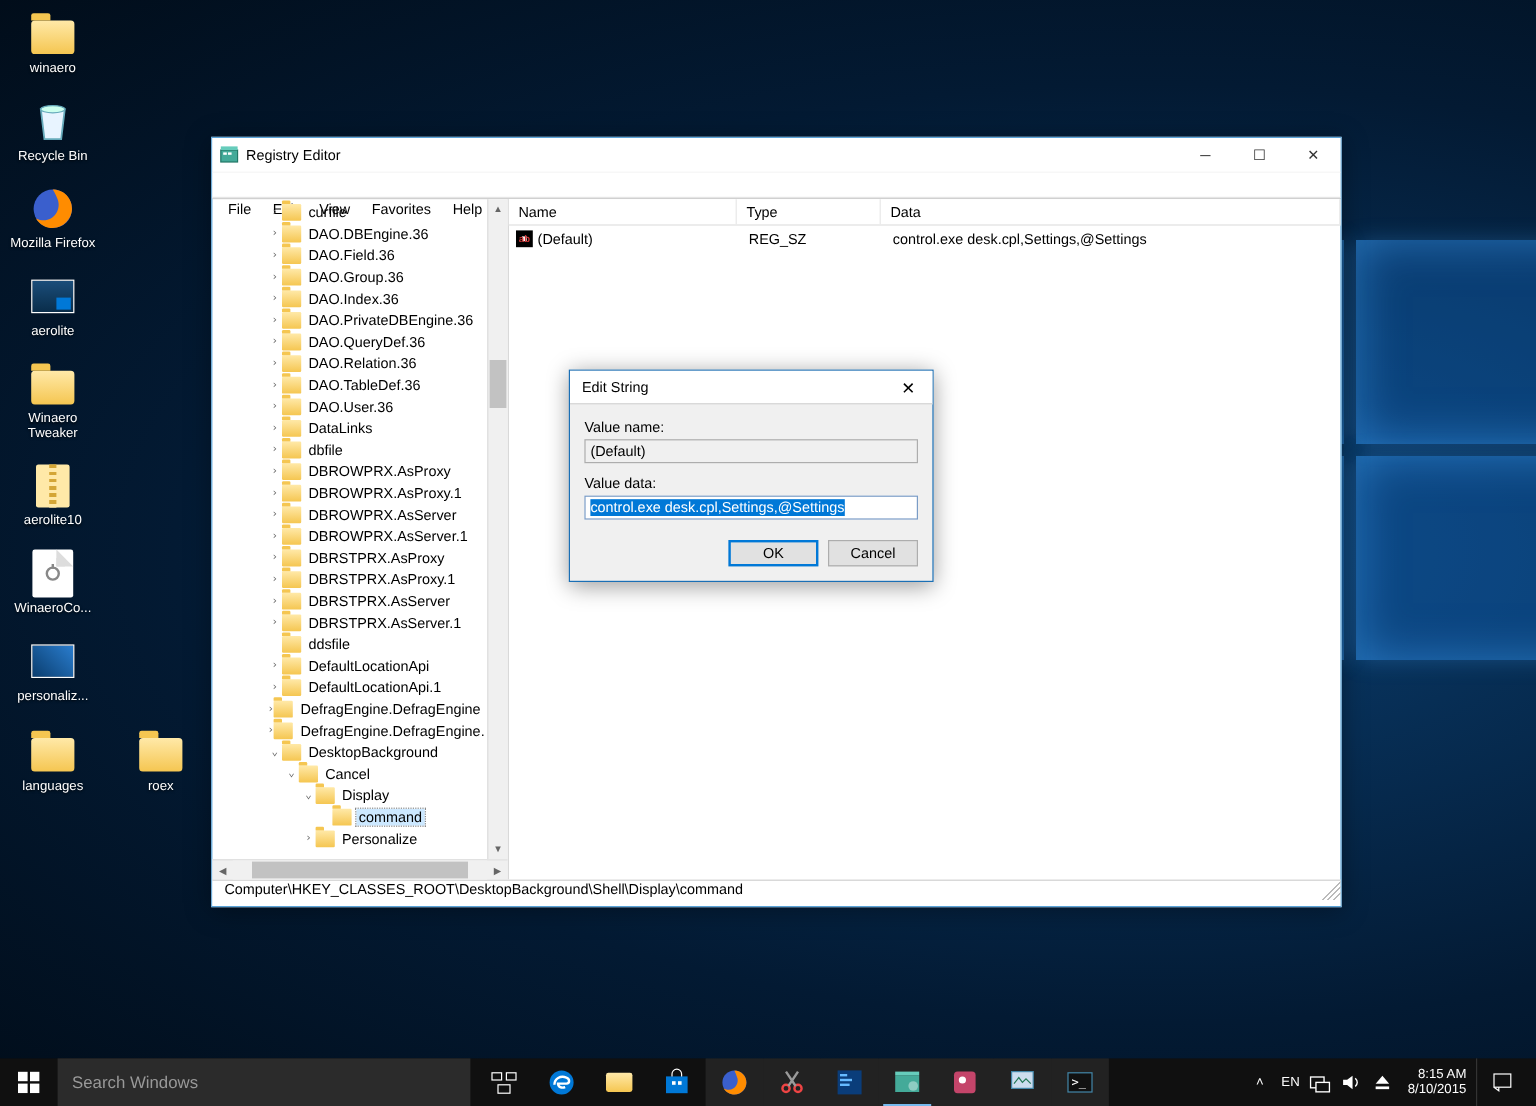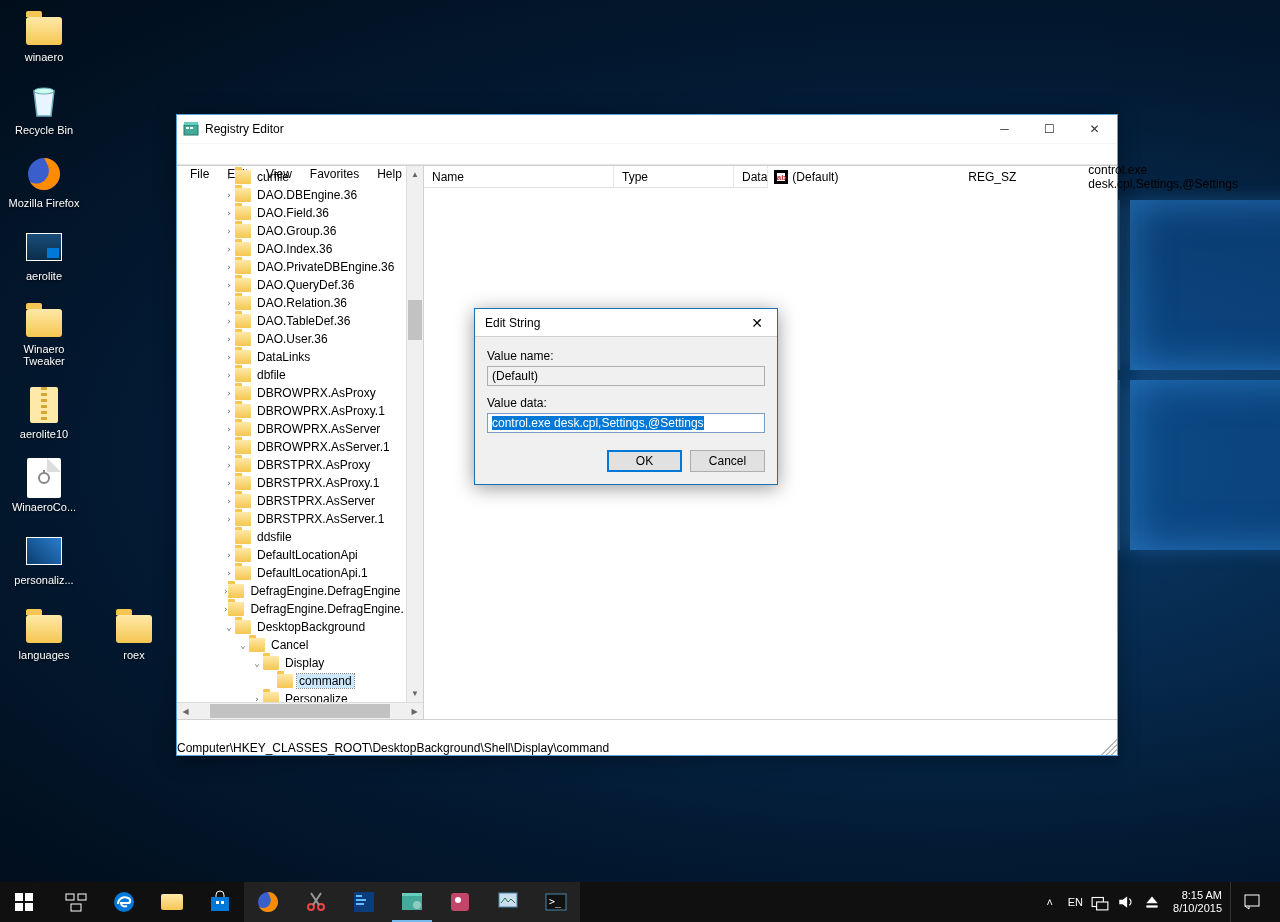--- a/index.html
+++ b/index.html
@@ -54,33 +54,33 @@
 .tree-node.selected .lbl { background:#cce8ff; outline:1px dotted #888; }
 .tree-vscroll { width:17px; background:#f0f0f0; border-left:1px solid #ddd; position:relative;}
 .tree-vscroll .thumb { position:absolute; left:1px; right:1px; top:134px; height:40px; background:#c2c2c2; }
 .tree-vscroll .arrow{position:absolute;left:0;right:0;height:17px;display:flex;align-items:center;justify-content:center;font-size:8px;color:#666;}
 .tree-vscroll .up{top:0;} .tree-vscroll .down{bottom:0;}
 .tree-hscroll { height:17px; background:#f0f0f0; border-top:1px solid #ddd; display:flex; align-items:center;}
 .tree-hscroll .arrow{width:17px;text-align:center;font-size:8px;color:#666;}
 .tree-hscroll .track{flex:1;background:#f0f0f0;height:100%;position:relative;}
 .tree-hscroll .thumb{position:absolute;left:16px;width:180px;top:1px;bottom:1px;background:#c2c2c2;}
 
-.list-pane { flex:1; display:flex; min-width:0;}
+.list-pane { flex:1; display:flex; flex-direction:column; min-width:0;}
 .list-header { display:flex; height:22px; border-bottom:1px solid #e0e0e0; font-size:12px; align-items:center; background:#fff;}
 .list-header .col { padding-left:8px; border-right:1px solid #e8e8e8; height:100%; display:flex; align-items:center;}
 .col-name{width:190px;} .col-type{width:120px;} .col-data{flex:1;}
 .list-body { flex:1; padding-top:2px;}
 .list-row { display:flex; height:18px; align-items:center; font-size:12px;}
-.list-row .ric{ width:14px;height:14px; margin:0 4px 0 6px; border:3px solid #000000; font-size:8px; color:#c33; font-weight:bold; display:flex; align-items:center; justify-content:center; background:#fff;}
+.list-row .ric{ width:14px;height:14px; margin:0 4px 0 6px; border:5px solid #000000; font-size:8px; color:#c33; font-weight:bold; display:flex; align-items:center; justify-content:center; background:#fff;}
 .list-row .c{ padding-left:0;}
 .list-row .c0{width:168px;}
 .list-row .c1{width:120px; padding-left:8px;}
 .list-row .c2{flex:1;padding-left:8px;}
 
-.statusbar { height:36px; border-top:1px solid #d0d0d0; font-size:12px; display:flex; align-items:flex-end; padding-left:0; background:#fff;}
+.statusbar { height:22px; border-top:1px solid #d0d0d0; font-size:12px; display:flex; align-items:flex-start; padding-left:10px; background:#fff;}
 .statusbar .grip{margin-left:auto; width:16px; height:16px; background:
   linear-gradient(135deg, transparent 50%, #bbb 50%, #bbb 55%, transparent 55%, transparent 65%, #bbb 65%, #bbb 70%, transparent 70%, transparent 80%, #bbb 80%, #bbb 85%, transparent 85%);}
 
 
 .dialog {
   position:absolute; left:474px; top:308px; width:304px;
   background:#f0f0f0; border:1px solid #1a6fb5; box-shadow:0 3px 18px rgba(0,0,0,.4);
 }
 .dialog .dtitle { height:28px; background:#fff; display:flex; align-items:center; padding-left:10px; font-size:12px; border-bottom:1px solid #d0d0d0;}
 .dialog .dtitle .close{ margin-left:auto; width:40px; text-align:center; font-size:14px;}
@@ -509,20 +509,23 @@
 
 <div class="taskbar">
   <div class="start-btn">
     <svg viewBox="0 0 18 18">
         <rect x="0" y="0" width="8" height="8" fill="#fff"></rect>
         <rect x="10" y="0" width="8" height="8" fill="#fff"></rect>
         <rect x="0" y="10" width="8" height="8" fill="#fff"></rect>
         <rect x="10" y="10" width="8" height="8" fill="#fff"></rect>
       </svg>
   </div>
+  <div class="search-box">
+    <span>Search Windows</span>
+  </div>
   <div class="task-icons">
     <div class="ti">
         <div class="ii">
           <svg viewBox="0 0 24 24">
             <rect x="2" y="4" width="8" height="6" fill="none" stroke="#fff"></rect>
             <rect x="14" y="4" width="8" height="6" fill="none" stroke="#fff"></rect>
             <rect x="7" y="14" width="10" height="7" fill="none" stroke="#fff"></rect>
           </svg>
         </div>
       </div>

